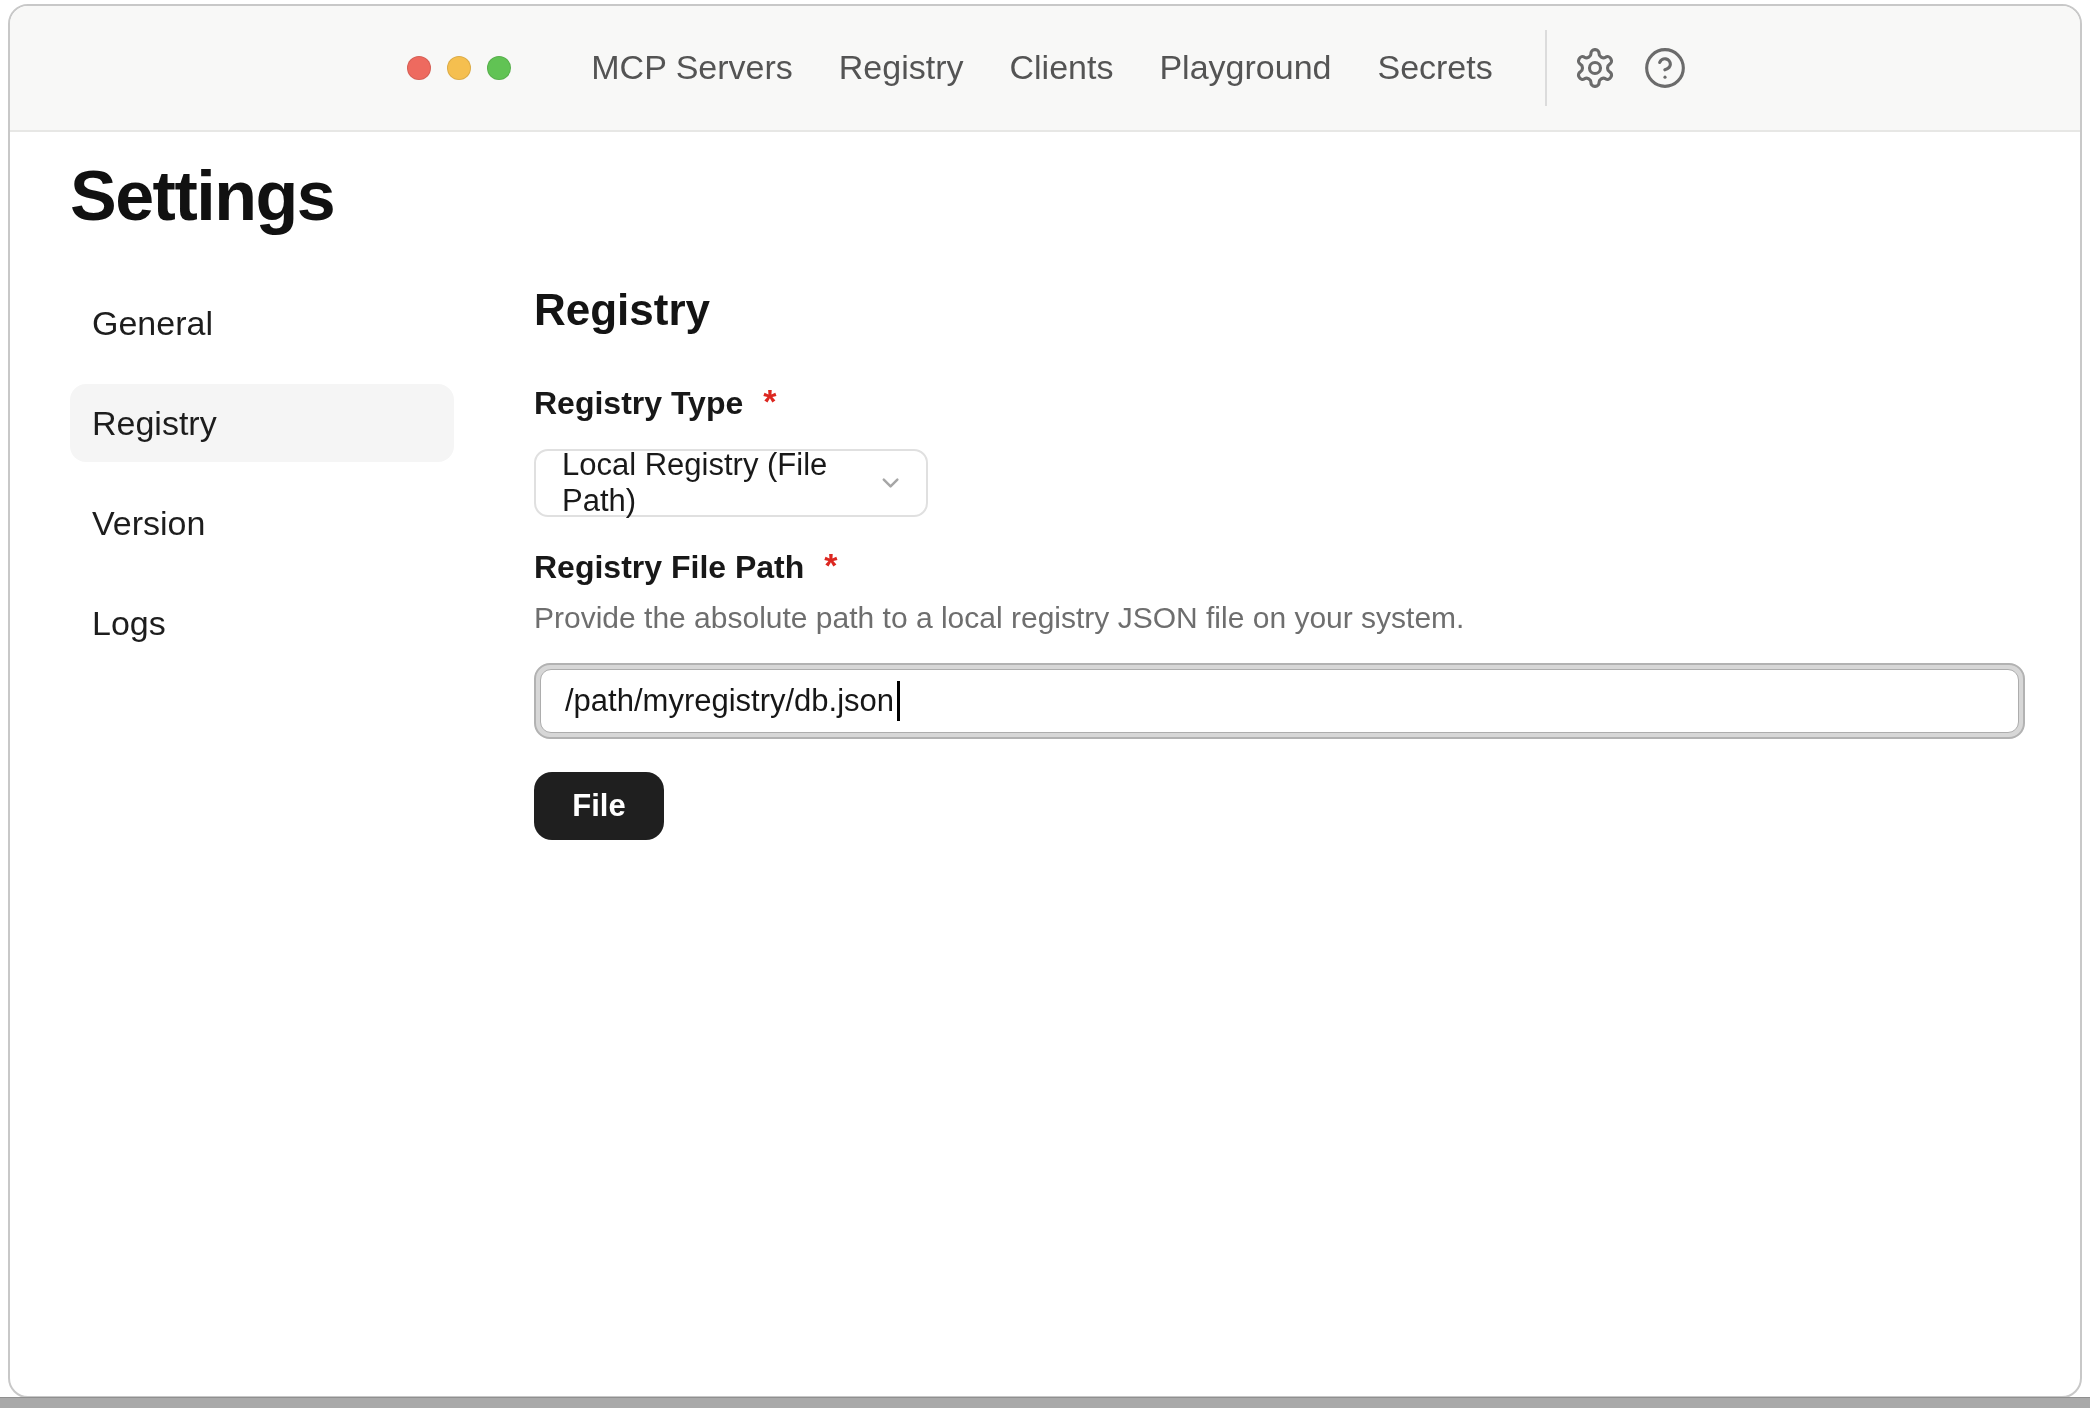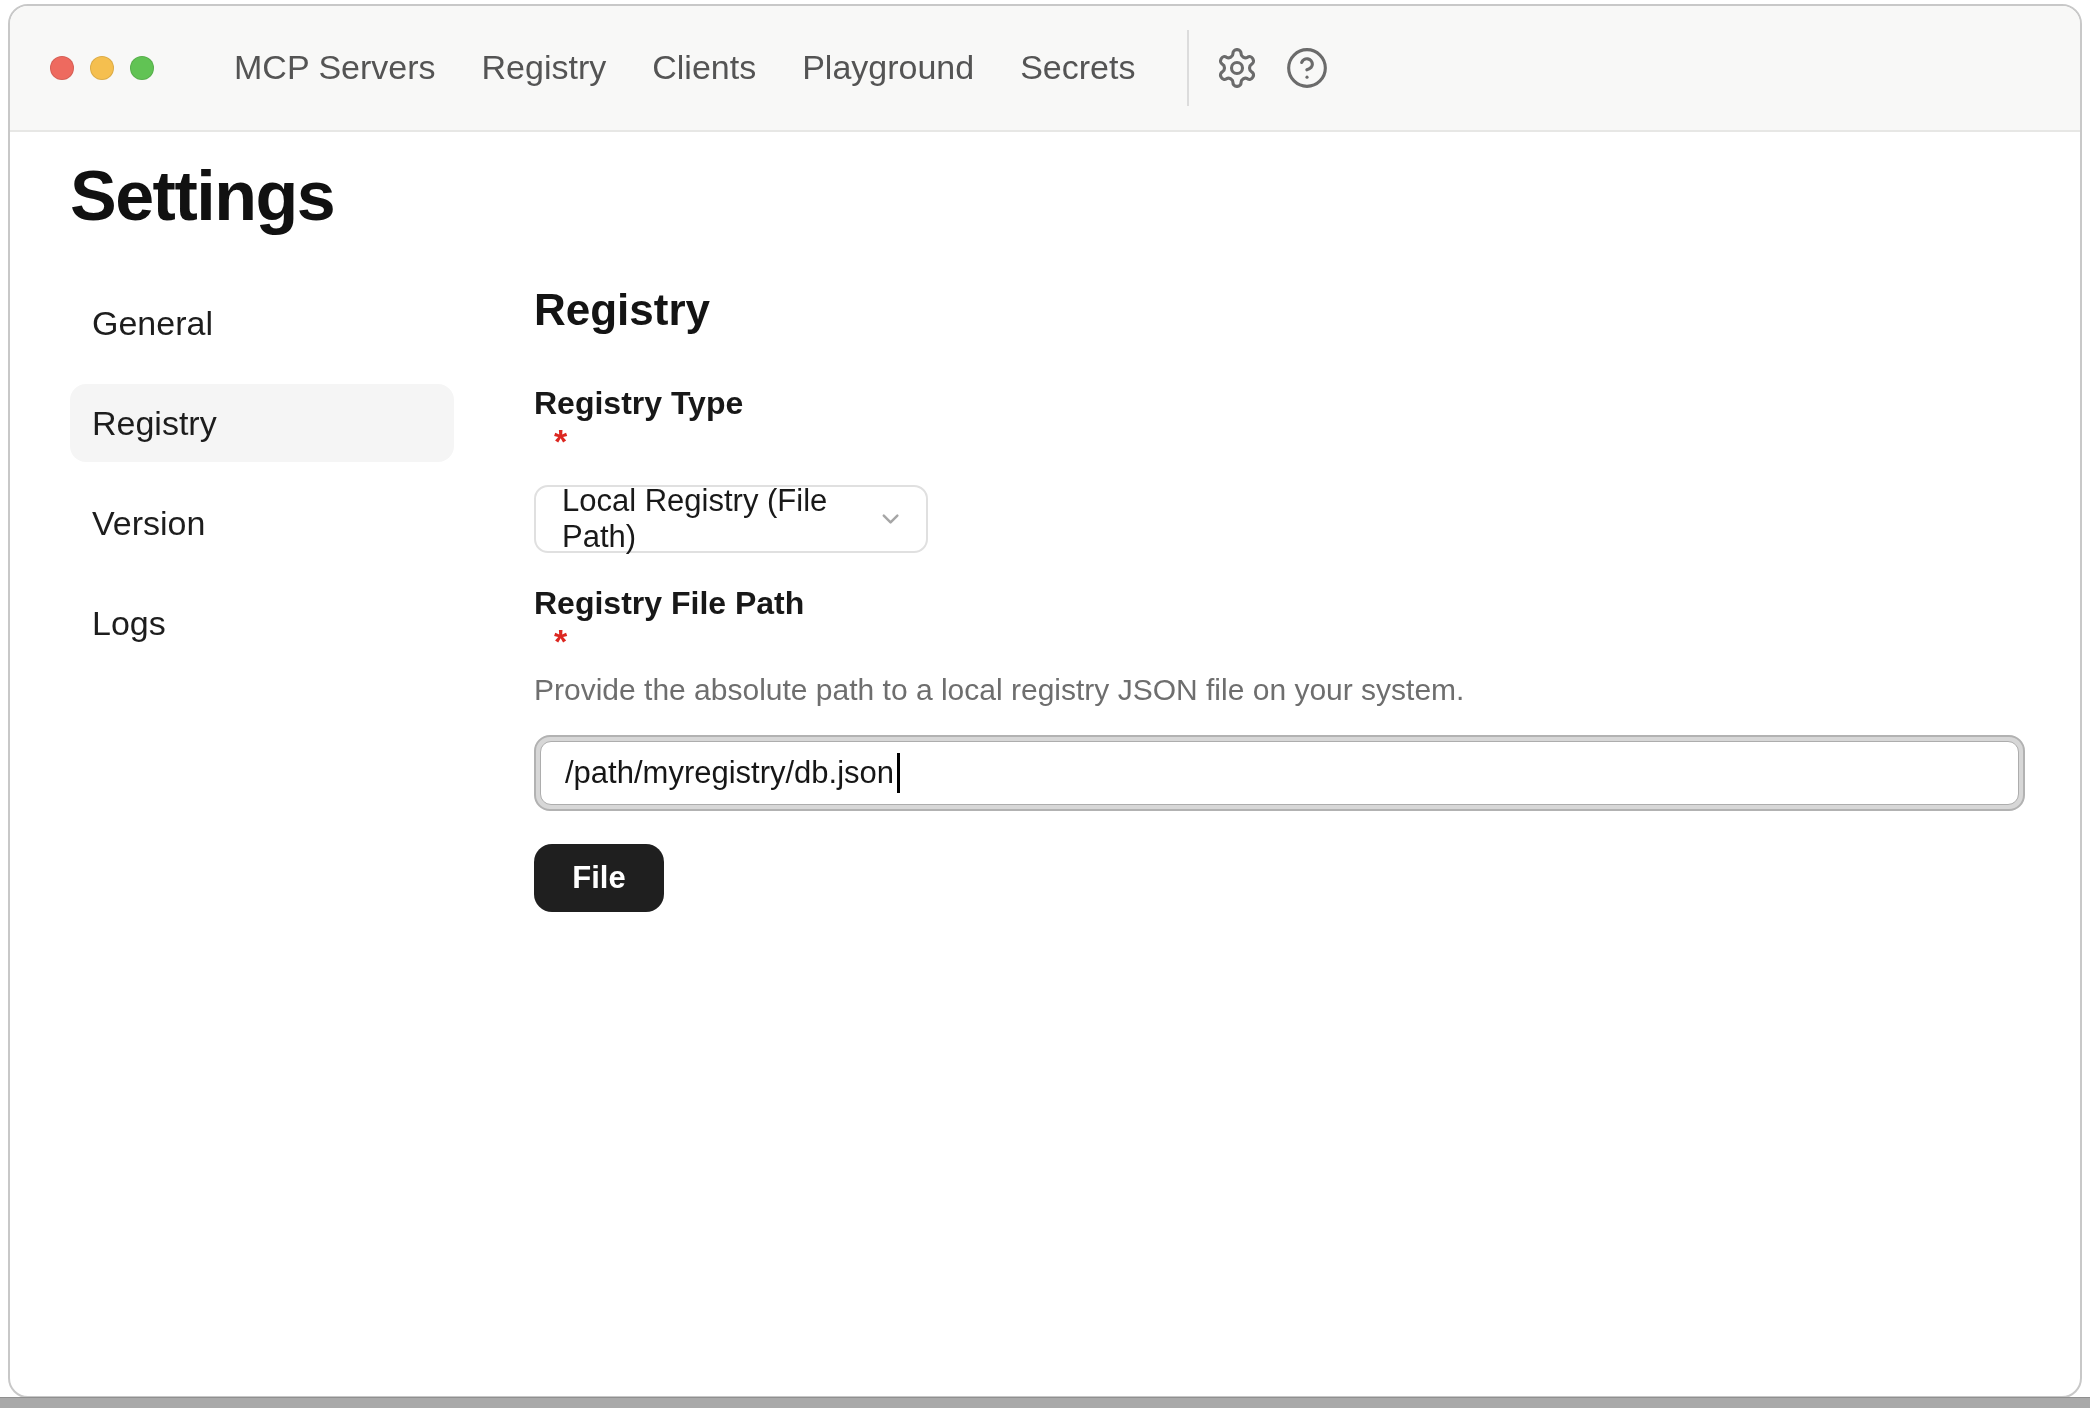--- a/index.html
+++ b/index.html
@@ -16,21 +16,21 @@
     background: #a9a9a9; border-top: 1px solid #8f8f8f;
   }
   .window {
     position: absolute; left: 8px; top: 4px; width: 2074px; height: 1394px;
     background: #ffffff; border: 2px solid #c8c8c8; border-radius: 20px;
     overflow: hidden;
   }
   
   .titlebar {
     height: 126px; background: #f8f8f7; border-bottom: 2px solid #e7e7e5;
-    display: flex; align-items: center; padding: 0 36px 0 40px;
+    display: flex; align-items: center; padding: 0 36px 0 40px; justify-content: center;
   }
   .traffic { display: flex; gap: 16px; align-items: center; }
   .dot { width: 24px; height: 24px; border-radius: 50%;
          box-shadow: inset 0 0 0 1px rgba(0,0,0,0.10); cursor: pointer; }
   .dot.red    { background: #ee6a5f; }
   .dot.yellow { background: #f5bf4f; }
   .dot.green  { background: #61c354; }
   .nav { display: flex; gap: 46px; margin-left: 80px; align-items: center; }
   .nav-item { font-size: 34px; color: #545454; line-height: 1.1; cursor: pointer; white-space: nowrap; }
   .tb-divider { width: 2px; height: 76px; background: #dcdcdc; margin-left: 52px; }
@@ -45,21 +45,21 @@
   .layout { display: flex; margin-top: 46px; }
   .sidebar { width: 384px; flex-shrink: 0; }
   .side-item {
     height: 78px; display: flex; align-items: center; padding-left: 22px;
     font-size: 34px; font-weight: 500; color: #1d1d1d;
     border-radius: 16px; margin-bottom: 22px; cursor: pointer;
   }
   .side-item.active { background: #f5f5f5; }
   .main { margin-left: 80px; width: 1491px; }
   .section-heading { font-size: 44px; font-weight: 700; color: #141414; line-height: 1.2; }
-  .field-label { margin-top: 46px; display: flex; align-items: flex-start; line-height: 40px; flex-direction: column; }
+  .field-label { margin-top: 46px; display: flex; align-items: flex-start; line-height: 40px; }
   .field-label .lbl { font-size: 32px; font-weight: 600; color: #181818; }
   .req { color: #dc2720; font-size: 34px; font-weight: 700; margin-left: 20px; line-height: 36px; }
   .help { margin-top: 12px; font-size: 30px; color: #6e6e6e; line-height: 38px; }
   .select {
     margin-top: 26px; width: 394px; height: 68px; background: #ffffff;
     border: 2px solid #e0e0e0; border-radius: 14px;
     display: flex; align-items: center; justify-content: space-between;
     padding: 0 22px 0 26px; cursor: pointer;
   }
   .select .sel-value { font-size: 31px; color: #191919; }

